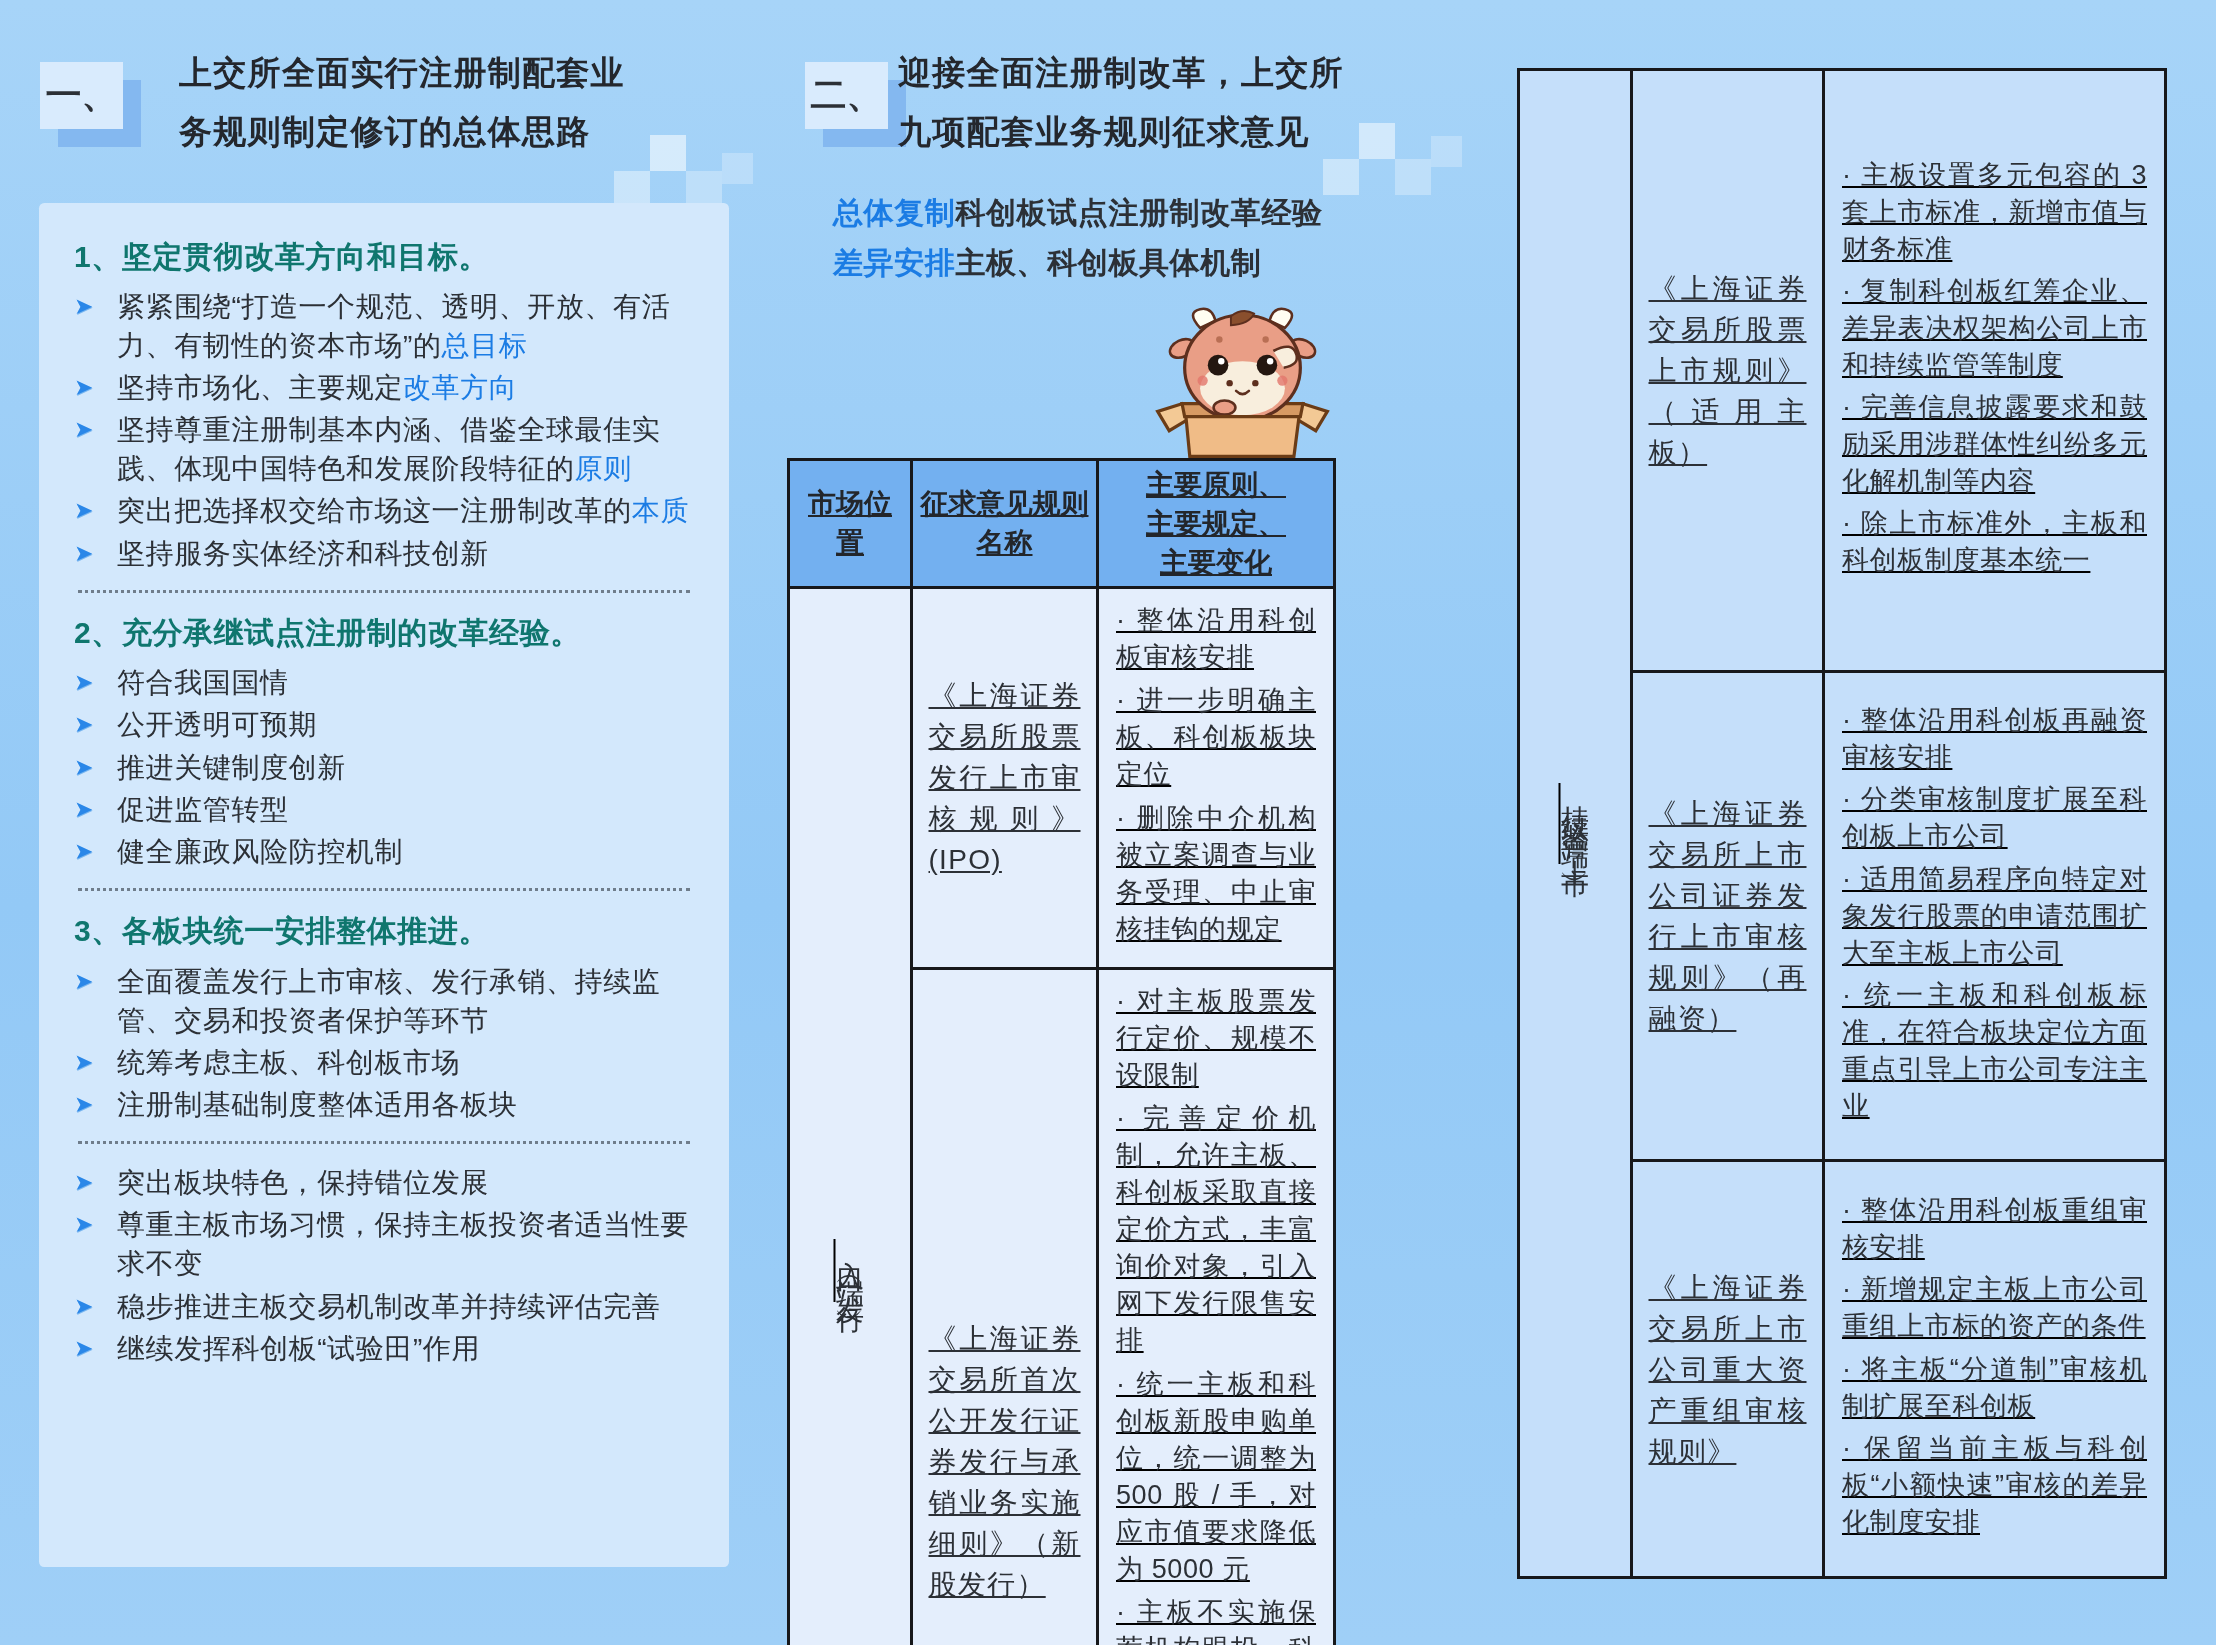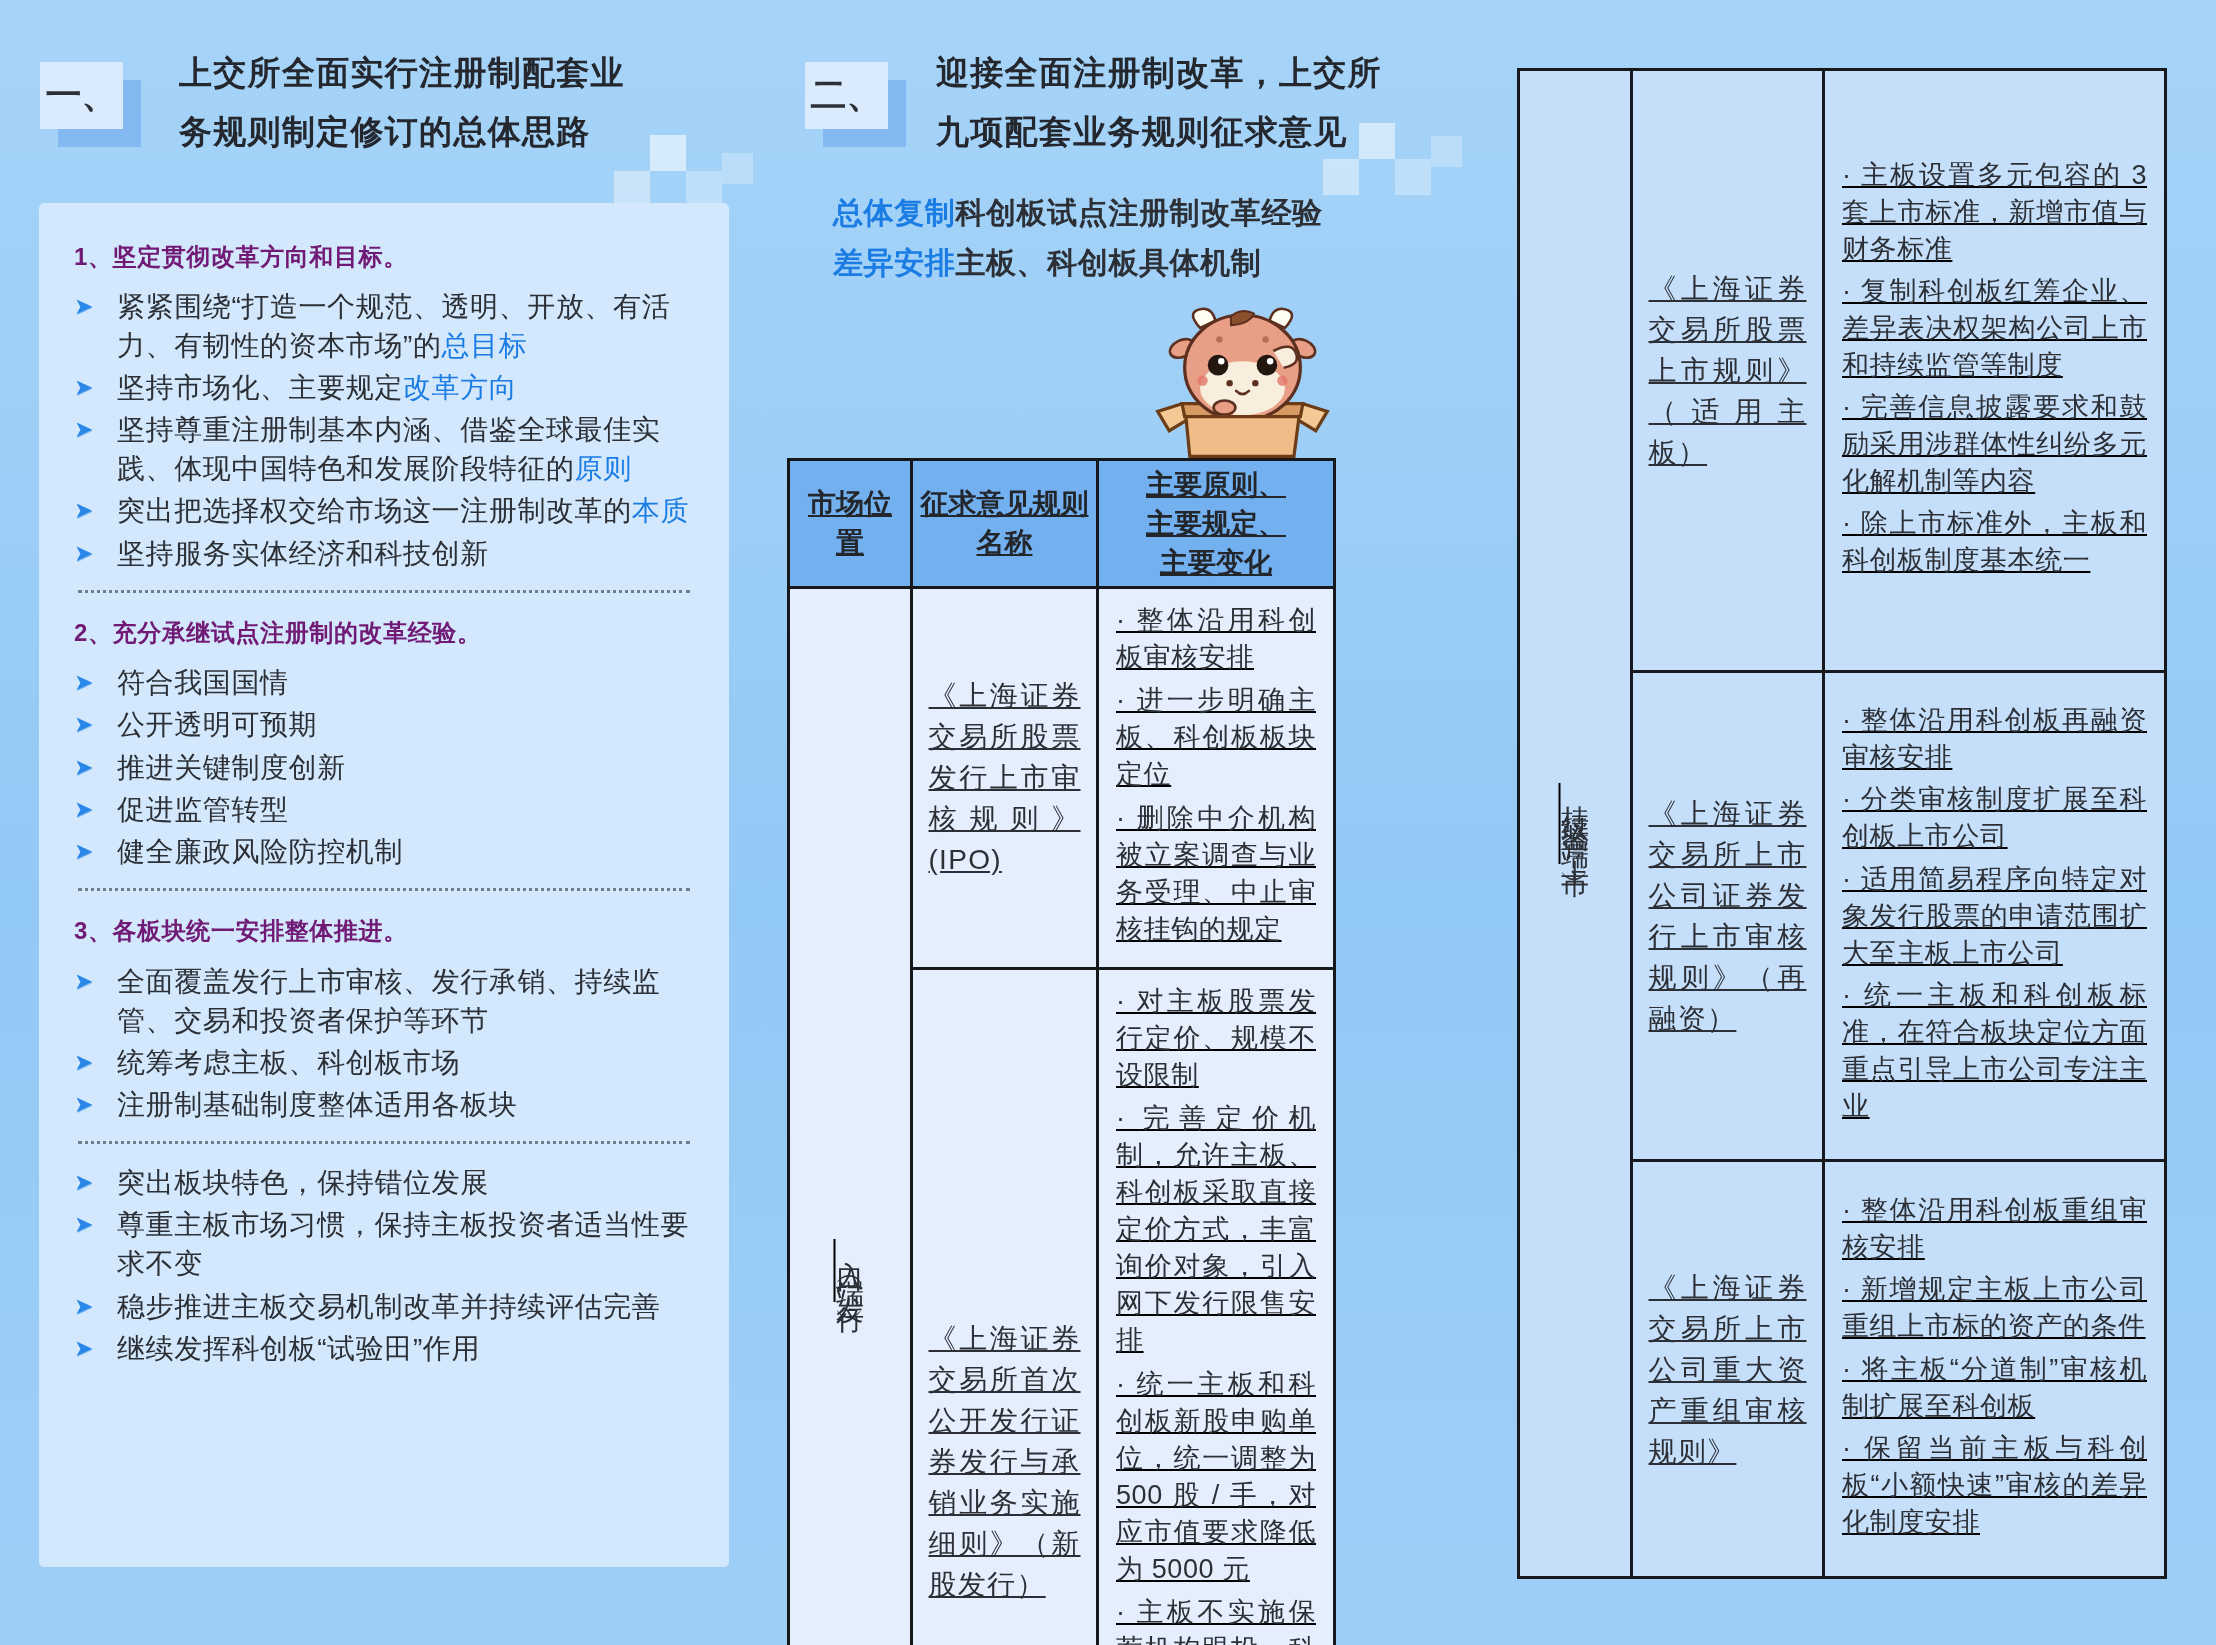--- a/index.html
+++ b/index.html
@@ -11,21 +11,21 @@
   .badge .back{position:absolute;left:18px;top:18px;width:83px;height:67px;background:#84b8f0;}
   .badge .front{position:absolute;left:0;top:0;width:83px;height:67px;background:#d9ebfd;display:flex;align-items:center;justify-content:center;font-size:36px;font-weight:bold;color:#2c3036;}
 
   .panel-title{position:absolute;font-weight:bold;font-size:33px;line-height:59px;color:#24272d;letter-spacing:1.3px;white-space:nowrap;}
 
   .mosaic{position:absolute;}
   .mosaic span{position:absolute;background:rgba(255,255,255,0.42);}
 
   
   #left-card{position:absolute;left:39px;top:203px;width:690px;min-height:1364px;background:#d3e8fc;border-radius:5.2px;padding:30px 35px;box-sizing:border-box;}
-  .sec-heading{font-size:24px;font-weight:bold;color:#701a75;line-height:41px;margin:2.6px 0 10.3px;letter-spacing:0.6px;}
+  .sec-heading{font-size:30px;font-weight:bold;color:#0f766e;line-height:41px;margin:2.6px 0 10.3px;letter-spacing:0.6px;}
   .bullet{display:flex;gap:13px;margin-bottom:3.2px;}
   .bullet .arrow{flex:0 0 30px;font-size:23px;color:#2a87e8;line-height:39px;text-shadow:0.6px 0.6px 0 #79b6ef;}
   .bullet .btxt{font-size:28px;line-height:39px;color:#2c3036;letter-spacing:0.6px;}
   .hl{color:#1b7ce4;}
   .divider{border-top:3.2px dotted #4e5a66;margin:17px 3.9px 19.3px;opacity:.75;}
 
   
   .intro-line{font-size:30px;line-height:50px;color:#2c3036;font-weight:600;white-space:nowrap;letter-spacing:0.6px;}
   .intro-line .hl{font-weight:bold;}
 
@@ -153,21 +153,21 @@
             <span class="btxt"><span>继续发挥科创板“试验田”作用</span></span>
           </div>
         </div>
       </div>
   </div>
 
   <div class="badge" style="left:805px;top:62px;">
     <div class="back"></div>
     <div class="front">二、</div>
   </div>
-  <div class="panel-title" style="left:936px;top:43px;">
+  <div class="panel-title" style="left:898px;top:43px;">
     <div>迎接全面注册制改革，上交所</div>
     <div>九项配套业务规则征求意见</div>
   </div>
   <div class="mosaic" style="left:1323px;top:123px;width:168px;height:110px;">
     <span style="left:36px;top:0;width:36px;height:36px;background:rgba(255,255,255,0.5);"></span>
     <span style="left:0;top:36px;width:36px;height:36px;"></span>
     <span style="left:72px;top:36px;width:36px;height:36px;background:rgba(255,255,255,0.3);"></span>
     <span style="left:108px;top:13px;width:31px;height:31px;background:rgba(255,255,255,0.25);"></span>
   </div>
 

